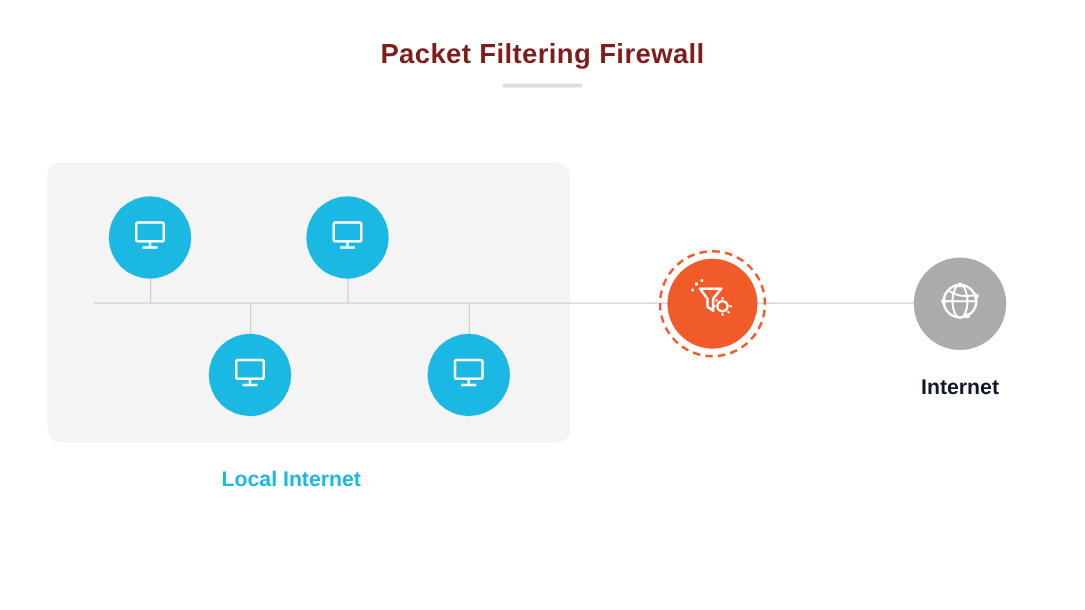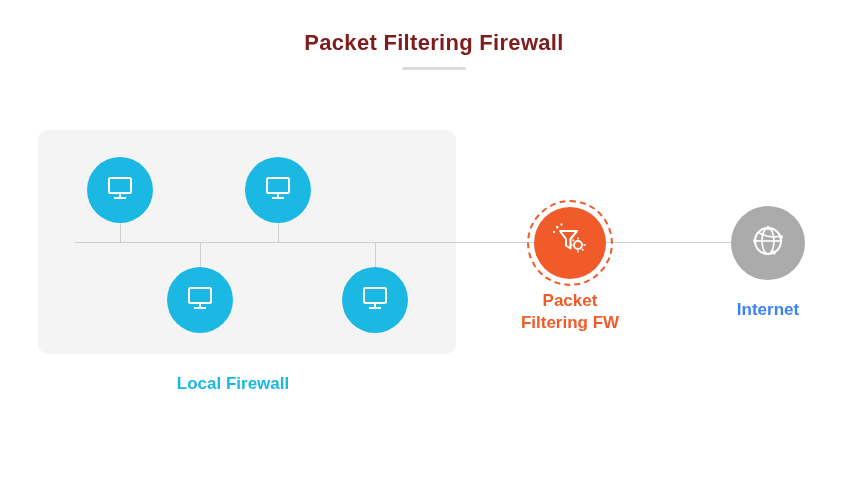--- a/index.html
+++ b/index.html
@@ -48,21 +48,21 @@
     position:absolute;left:731px;top:206px;width:74px;height:74px;
     border-radius:50%;background:#ababab;
     display:flex;align-items:center;justify-content:center;
   }
   .fw-label{
     position:absolute;left:515px;top:290px;width:110px;text-align:center;
     color:#f15b2a;font-weight:800;font-size:17px;line-height:22px;
   }
   .internet-label{
     position:absolute;left:713px;top:300px;width:110px;text-align:center;
-    color:#3b82f6;font-weight:800;font-size:17px;
+    color:#0f172a;font-weight:800;font-size:17px;
   }
   .local-label{
     position:absolute;left:133px;top:374px;width:200px;text-align:center;
     color:#1ab8e2;font-weight:800;font-size:17px;
   }
 </style>
 </head>
 <body>
 
 <div class="canvas">
@@ -145,17 +145,16 @@
         <line x1="9" y1="22" x2="35" y2="22" stroke="#fff" stroke-width="1.6"></line>
         <path d="M12 13 q10 7 22 4" fill="none" stroke="#fff" stroke-width="1.6"></path>
         <circle cx="9" cy="22" r="2" fill="#fff"></circle>
         <circle cx="35" cy="18" r="2" fill="#fff"></circle>
         <circle cx="22" cy="9" r="2" fill="#fff"></circle>
         <circle cx="28" cy="33.5" r="2" fill="#fff"></circle>
       </svg>
     </span>
   </div>
 
-  <div class="fw-label">Packet Filtering FW</div>
   <div class="internet-label">Internet</div>
-  <div class="local-label">Local Firewall</div>
+  <div class="local-label">Local Internet</div>
 
 </div>
 
 </body></html>

